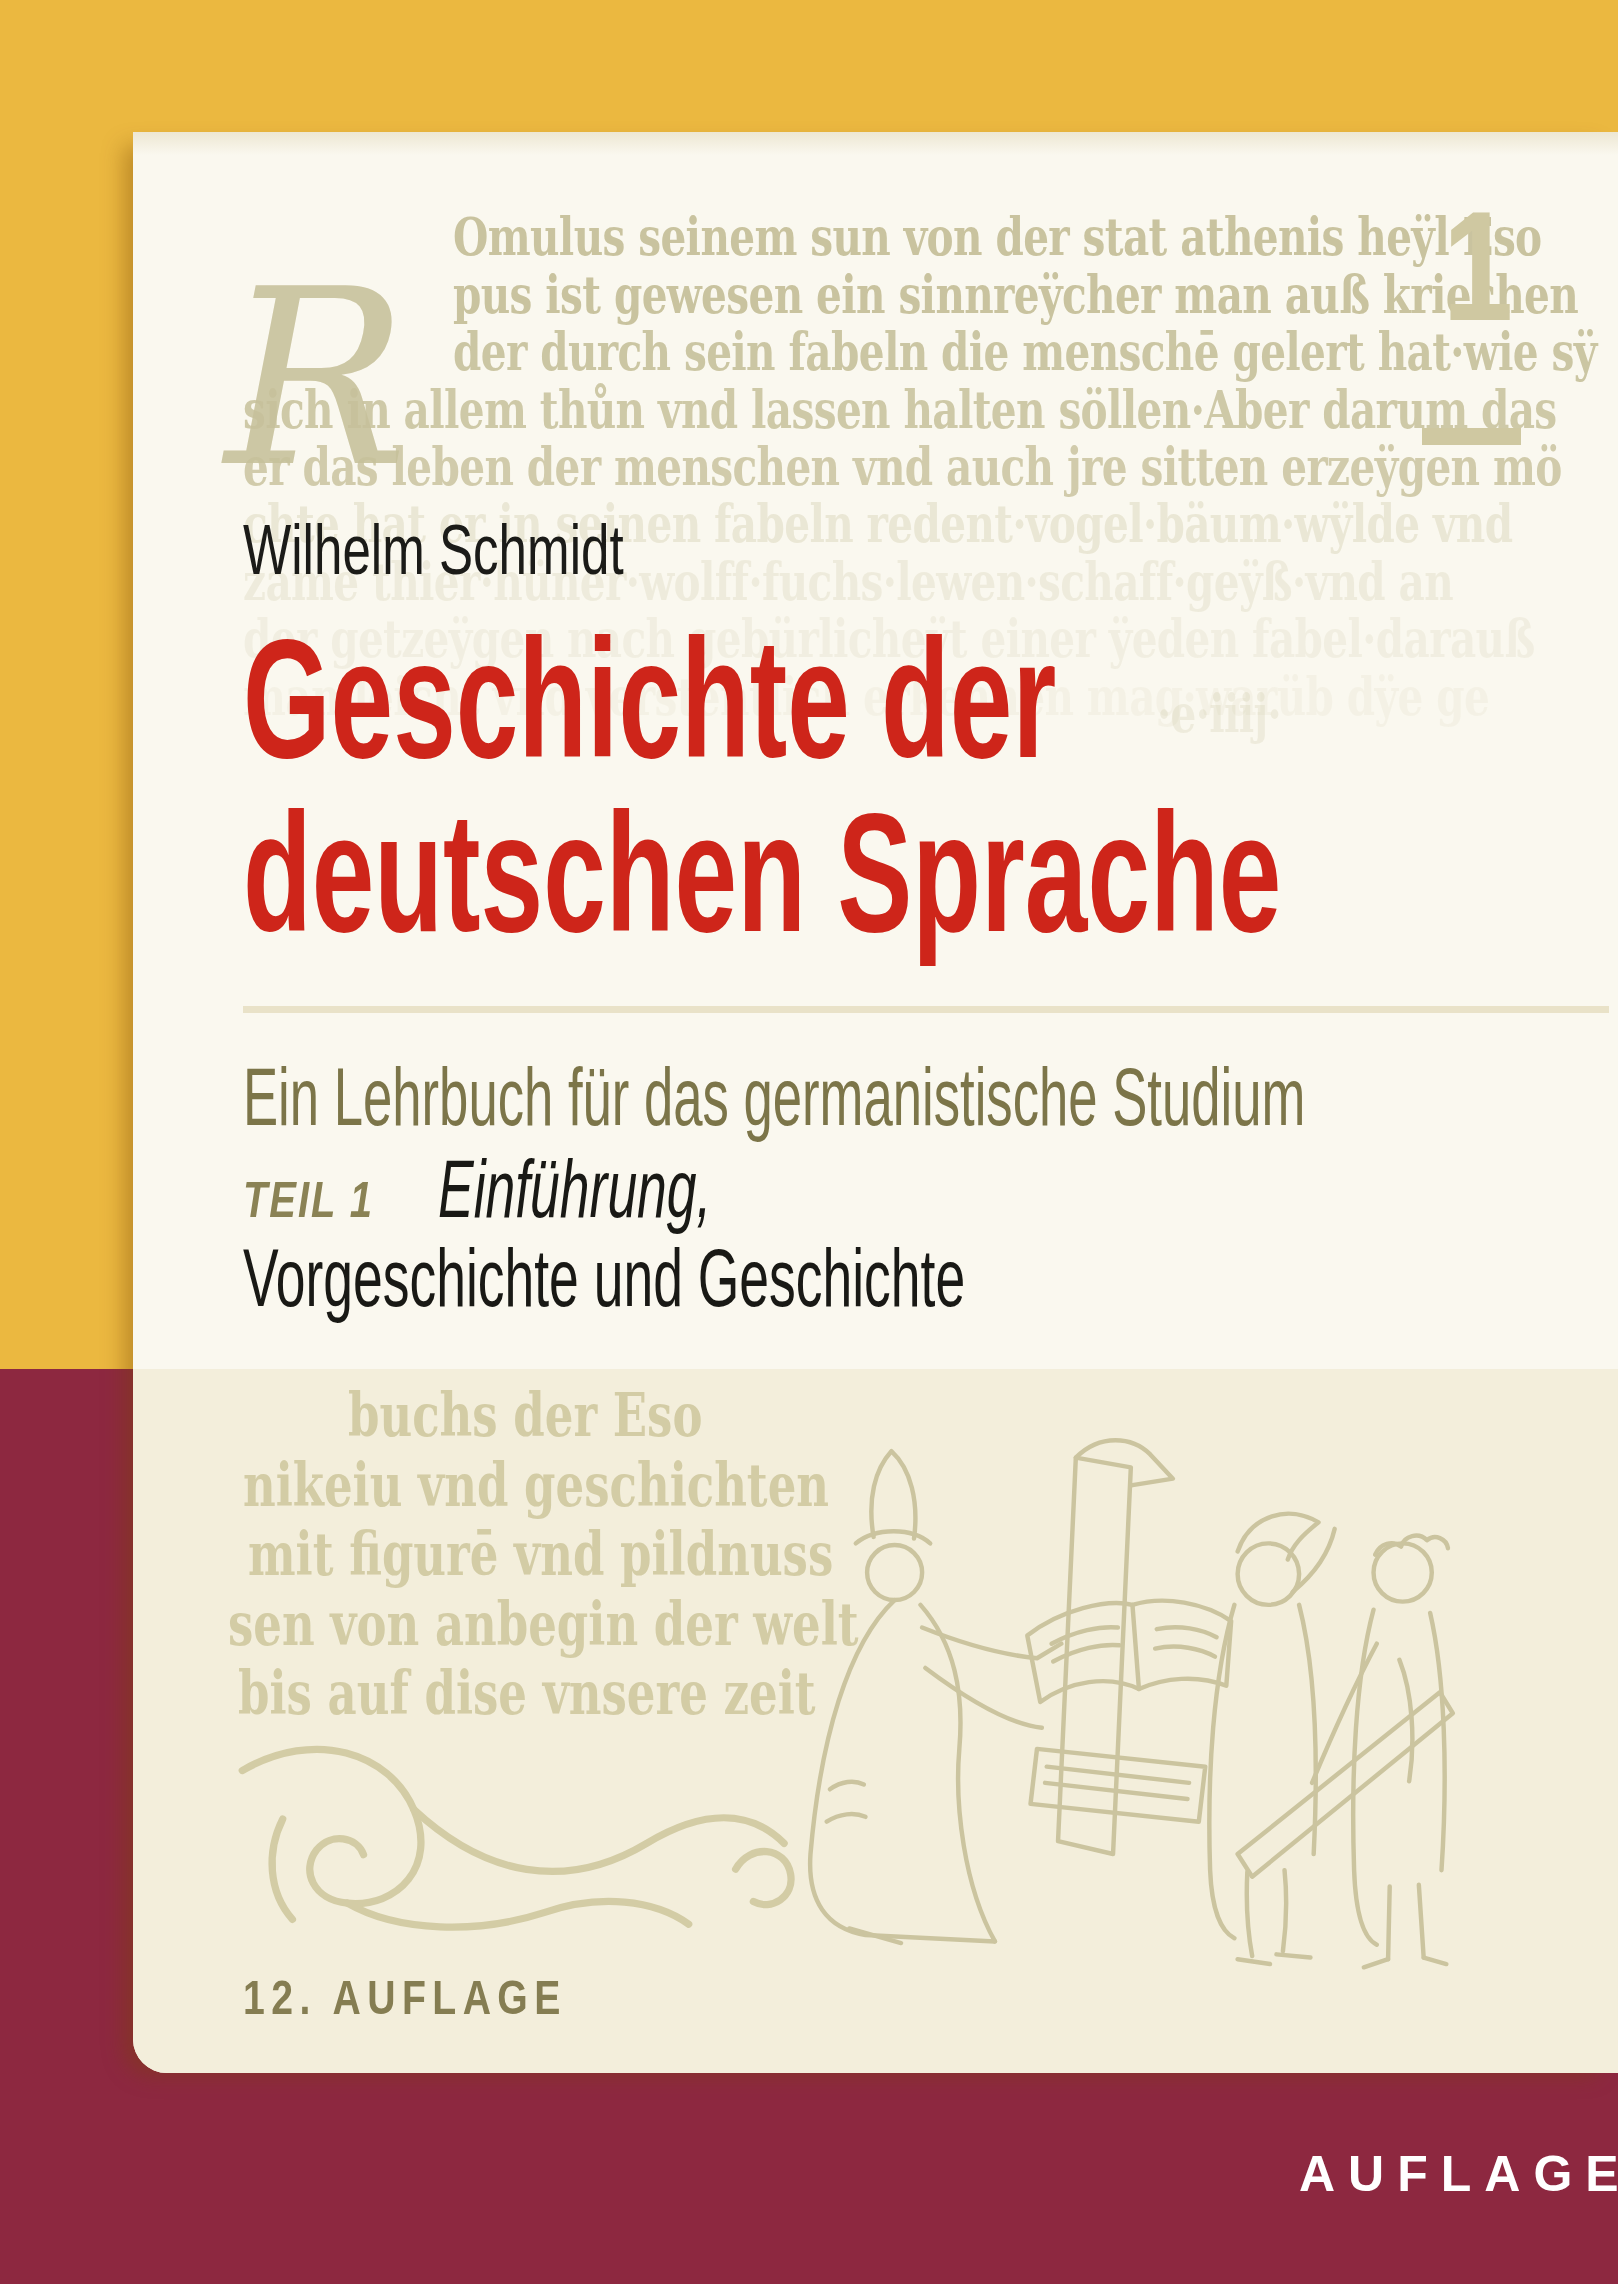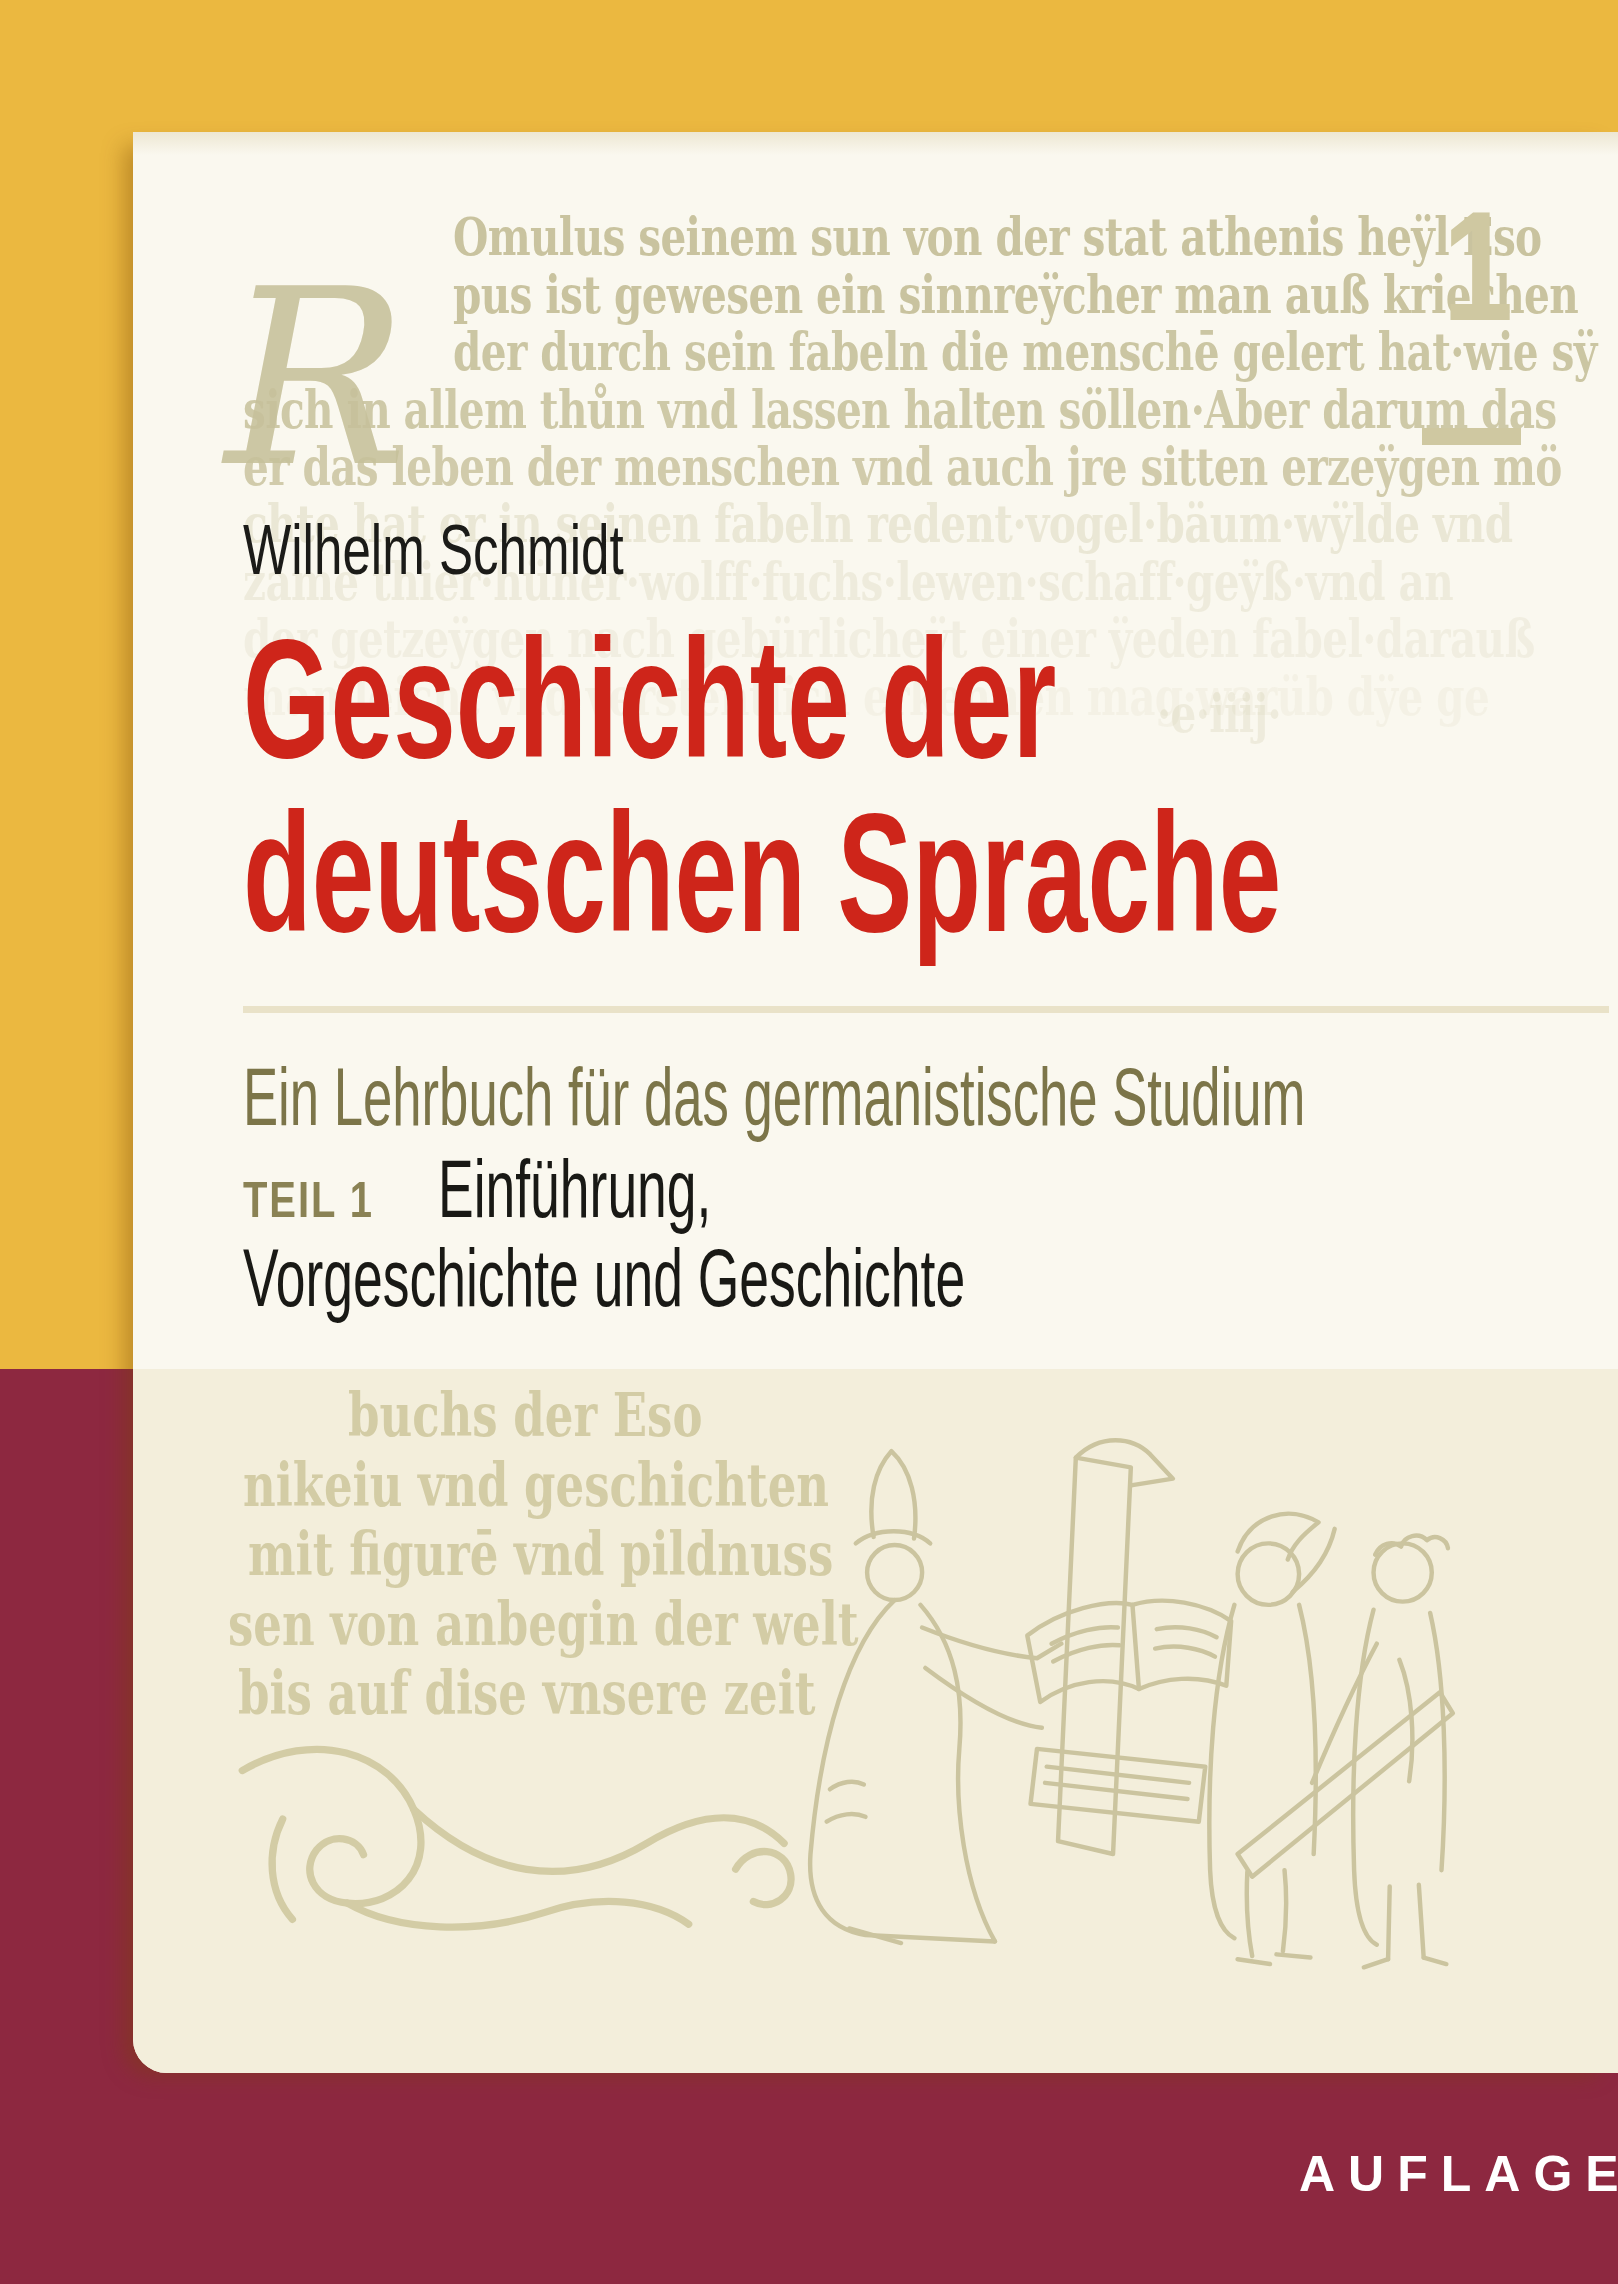--- a/index.html
+++ b/index.html
@@ -50,21 +50,21 @@
   .vol-dash{position:absolute;left:1422px;top:428px;width:99px;height:17px;background:#CFC8A1;}
   
   .author{left:243px;top:514px;font-size:71px;color:#1B1B18;}
   .author .cx{transform:scaleX(.72);}
   .title{left:243px;color:#CE251A;font-size:168px;font-weight:bold;}
   .title .cx{transform:scaleX(.67);}
   .title-1{top:615px}.title-2{top:789px}
   .divider{position:absolute;left:243px;top:1006px;width:1366px;height:6.5px;background:#E9E2C8;}
   .subtitle{left:243px;top:1057px;font-size:81px;color:#7C7549;}
   .subtitle .cx{transform:scaleX(.65);}
-  .part-row{left:243px;top:1149px;font-size:81px;color:#191915;}
+  .part-row{left:243px;top:1149px;font-size:81px;color:#191915;font-style:italic;}
   .part-label{font-size:50px;font-weight:bold;color:#8A8254;letter-spacing:2.4px;margin-right:31px;}
   .part-label.cx{transform:scaleX(.80);}
   .part-main .cx{transform:scaleX(.66);}
   .part-line2{left:243px;top:1238px;font-size:81px;color:#191915;}
   .part-line2 .cx{transform:scaleX(.66);}
   
   .edition{left:243px;top:1973px;font-size:49px;font-weight:bold;
            letter-spacing:8px;color:#857D52;}
   .edition .cx{transform:scaleX(.80);}
   .publisher{left:1299px;top:2149px;font-size:50px;font-weight:bold;
@@ -181,17 +181,20 @@
     <circle class="ln" cx="804" cy="212" r="36"></circle>
     <path class="ln" d="M770 190 c6 -14 22 -18 32 -10 c4 -14 22 -18 32 -8 c10 -8 24 -2 26 10"></path>
     <path class="ln" d="M768 258 C746 340 740 460 744 580 C746 636 756 664 772 672"></path>
     <path class="ln" d="M838 262 C856 340 860 460 852 580"></path>
     <path class="ln" d="M772 300 C740 360 712 424 692 472"></path>
     <path class="ln" d="M788 600 L786 690 M824 598 L830 688"></path>
     <path class="ln" d="M786 690 L756 700 M830 688 L858 696"></path>
     <path class="ln" d="M800 320 C816 360 820 420 812 470"></path>
   </svg>
 
+  <div class="abs edition">
+    <span class="cx">12. AUFLAGE</span>
+  </div>
 
   <div class="abs publisher">AUFLAGE</div>
 
 </div>
 
 
 </body></html>

